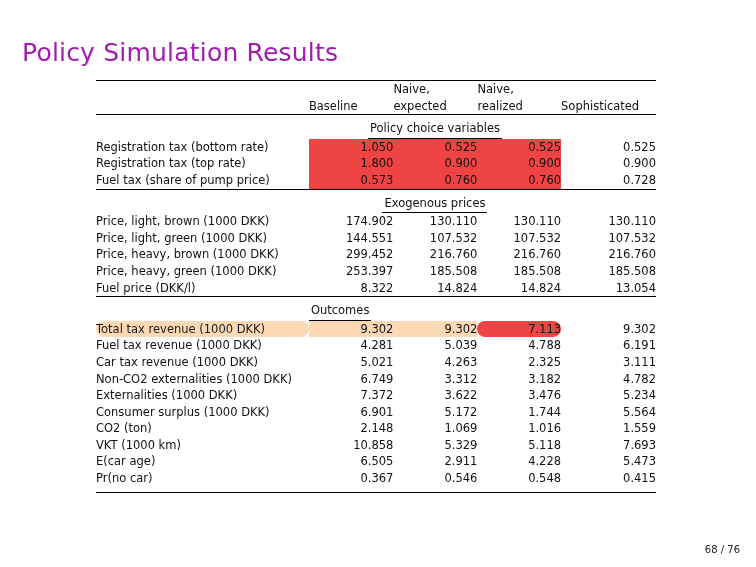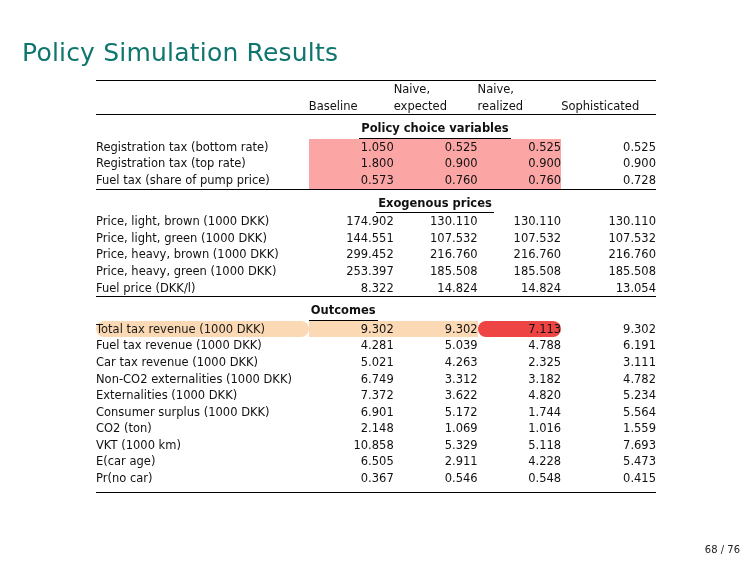--- a/index.html
+++ b/index.html
@@ -17,21 +17,21 @@
   }
   .slide {
     position: absolute;
     inset: 0;
   }
   .title {
     position: absolute;
     left: 22px;
     top: 38px;
     font-size: 25px;
-    color: #0f766e;
+    color: #a21caf;
     font-family: "DejaVu Sans", sans-serif;
     letter-spacing: 0.2px;
   }
   .table-wrap {
     position: absolute;
     left: 96px;
     top: 80px;
     width: 560px;
   }
   table.results {
@@ -64,25 +64,24 @@
 
   .section-row td {
     text-align: center;
     padding-top: 1px;
     padding-bottom: 1px;
   }
   .section-underline {
     display: inline-block;
     border-bottom: 0.9px solid #000;
     padding: 0 2px 1px 2px;
-    font-weight: bold;
   }
 
   .hl-blue {
-    background: #fca5a5;
+    background: #ef4444;
   }
   .hl-orange-label {
     background: #fbd9b4;
     color: #1a1a1a;
     border-radius: 9px;
     margin-top: 35px;
   }
   .hl-orange {
     background: #fbd9b4;
   }
@@ -252,21 +251,21 @@
           <td class="col-label">Non-CO2 externalities (1000 DKK)</td>
           <td class="col-num">6.749</td>
           <td class="col-num">3.312</td>
           <td class="col-num">3.182</td>
           <td class="col-last">4.782</td>
         </tr>
         <tr>
           <td class="col-label">Externalities (1000 DKK)</td>
           <td class="col-num">7.372</td>
           <td class="col-num">3.622</td>
-          <td class="col-num">4.820</td>
+          <td class="col-num">3.476</td>
           <td class="col-last">5.234</td>
         </tr>
         <tr>
           <td class="col-label">Consumer surplus (1000 DKK)</td>
           <td class="col-num">6.901</td>
           <td class="col-num">5.172</td>
           <td class="col-num">1.744</td>
           <td class="col-last">5.564</td>
         </tr>
         <tr>

